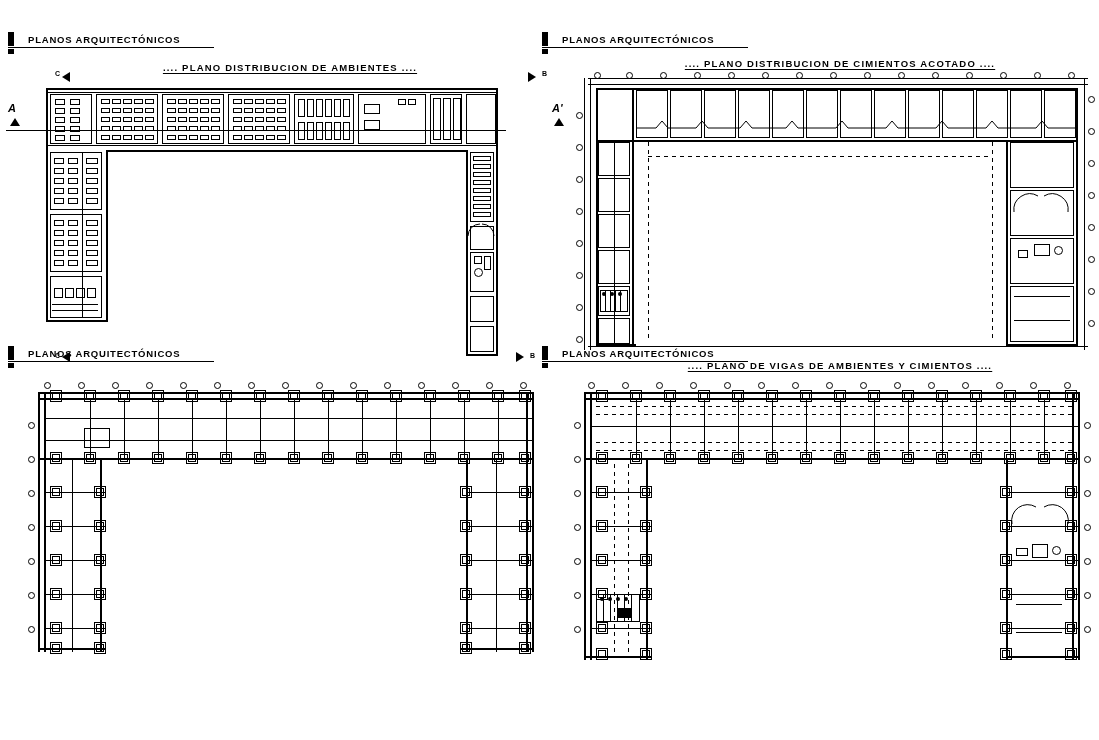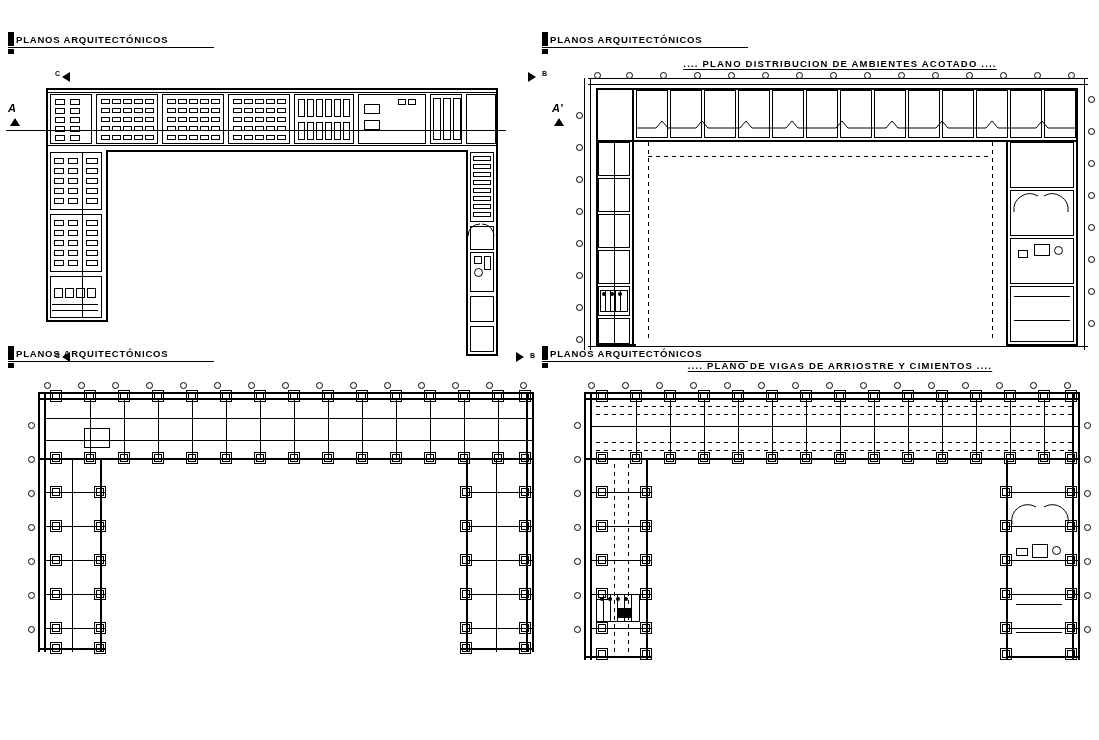--- a/index.html
+++ b/index.html
@@ -5,21 +5,21 @@
   html,body{margin:0;padding:0;background:#ffffff;}
   body{width:1099px;height:740px;position:relative;overflow:hidden;
        font-family:"Liberation Sans", sans-serif;color:#000;}
   
   .panel{position:absolute;}
   .panel-title{
     position:absolute;white-space:nowrap;font-size:9.5px;font-weight:bold;
     letter-spacing:1.2px;text-align:center;
   }
   .panel-title u{text-decoration:underline;text-underline-offset:2px;}
-  .tagline{position:absolute;display:flex;align-items:center;gap:2px;}
+  .tagline{position:absolute;display:flex;align-items:center;gap:14px;}
   .tagline .blk{width:6px;height:14px;background:#000;}
   .tagline .txt{font-size:9.5px;font-weight:bold;letter-spacing:.8px;white-space:nowrap;}
   
   .ln{position:absolute;background:#000;}
   .h1{height:1px;}
   .v1{width:1px;}
   .h2{height:2px;}
   .v2{width:2px;}
   .box{position:absolute;border:1px solid #000;box-sizing:border-box;}
   .boxf{position:absolute;background:#000;}
@@ -45,20 +45,23 @@
 
 <div class="panel" id="panel-1" style="left:0;top:0;width:549px;height:365px;">
 
   <div class="tagline" style="left:8px;top:32px;">
     <span class="blk"></span>
     <span class="txt">PLANOS ARQUITECTÓNICOS</span>
   </div>
   <div class="ln h1" style="left:8px;top:47px;width:206px;"></div>
   <div class="boxf" style="left:8px;top:49px;width:6px;height:5px;"></div>
 
+  <div class="panel-title" style="left:100px;top:62px;width:380px;">
+    <u>.... PLANO DISTRIBUCION  DE  AMBIENTES ....</u>
+  </div>
 
   <div class="ln h2" style="left:46px;top:88px;width:452px;"></div>
   <div class="ln v2" style="left:46px;top:88px;height:234px;"></div>
   <div class="ln v2" style="left:496px;top:88px;height:268px;"></div>
   <div class="ln h2" style="left:46px;top:320px;width:62px;"></div>
   <div class="ln v2" style="left:106px;top:150px;height:172px;"></div>
   <div class="ln h2" style="left:106px;top:150px;width:360px;"></div>
   <div class="ln v2" style="left:466px;top:150px;height:206px;"></div>
   <div class="ln h2" style="left:466px;top:354px;width:32px;"></div>
 
@@ -270,21 +273,21 @@
 <div class="panel" id="panel-2" style="left:540px;top:0;width:559px;height:365px;">
 
   <div class="tagline" style="left:2px;top:32px;">
     <span class="blk"></span>
     <span class="txt">PLANOS ARQUITECTÓNICOS</span>
   </div>
   <div class="ln h1" style="left:2px;top:47px;width:206px;"></div>
   <div class="boxf" style="left:2px;top:49px;width:6px;height:5px;"></div>
 
   <div class="panel-title" style="left:70px;top:58px;width:460px;">
-    <u>.... PLANO DISTRIBUCION  DE  AMBIENTES  ACOTADO ....</u>
+    <u>.... PLANO DISTRIBUCION  DE  CIMIENTOS  ACOTADO ....</u>
   </div>
 
   <div class="ln h1" style="left:48px;top:78px;width:500px;"></div>
   <div class="ln h1" style="left:48px;top:84px;width:500px;"></div>
   <div class="ln v1" style="left:44px;top:78px;height:272px;"></div>
   <div class="ln v1" style="left:50px;top:78px;height:272px;"></div>
   <div class="ln v1" style="left:544px;top:78px;height:272px;"></div>
   <div class="ln h1" style="left:48px;top:346px;width:500px;"></div>
 
   <div class="circ" style="left:54px;top:72px;width:7px;height:7px;"></div>
@@ -523,21 +526,21 @@
 <div class="panel" id="panel-4" style="left:540px;top:332px;width:559px;height:408px;">
 
   <div class="tagline" style="left:2px;top:14px;">
     <span class="blk"></span>
     <span class="txt">PLANOS ARQUITECTÓNICOS</span>
   </div>
   <div class="ln h1" style="left:2px;top:29px;width:206px;"></div>
   <div class="boxf" style="left:2px;top:31px;width:6px;height:5px;"></div>
 
   <div class="panel-title" style="left:70px;top:28px;width:460px;">
-    <u>.... PLANO DE VIGAS DE ARRIOSTRE Y CIMIENTOS ....</u>
+    <u>.... PLANO DE VIGAS DE AMBIENTES Y CIMIENTOS ....</u>
   </div>
 
   <div class="circ" style="left:48px;top:50px;width:7px;height:7px;"></div>
   <div class="circ" style="left:82px;top:50px;width:7px;height:7px;"></div>
   <div class="circ" style="left:116px;top:50px;width:7px;height:7px;"></div>
   <div class="circ" style="left:150px;top:50px;width:7px;height:7px;"></div>
   <div class="circ" style="left:184px;top:50px;width:7px;height:7px;"></div>
   <div class="circ" style="left:218px;top:50px;width:7px;height:7px;"></div>
   <div class="circ" style="left:252px;top:50px;width:7px;height:7px;"></div>
   <div class="circ" style="left:286px;top:50px;width:7px;height:7px;"></div>

